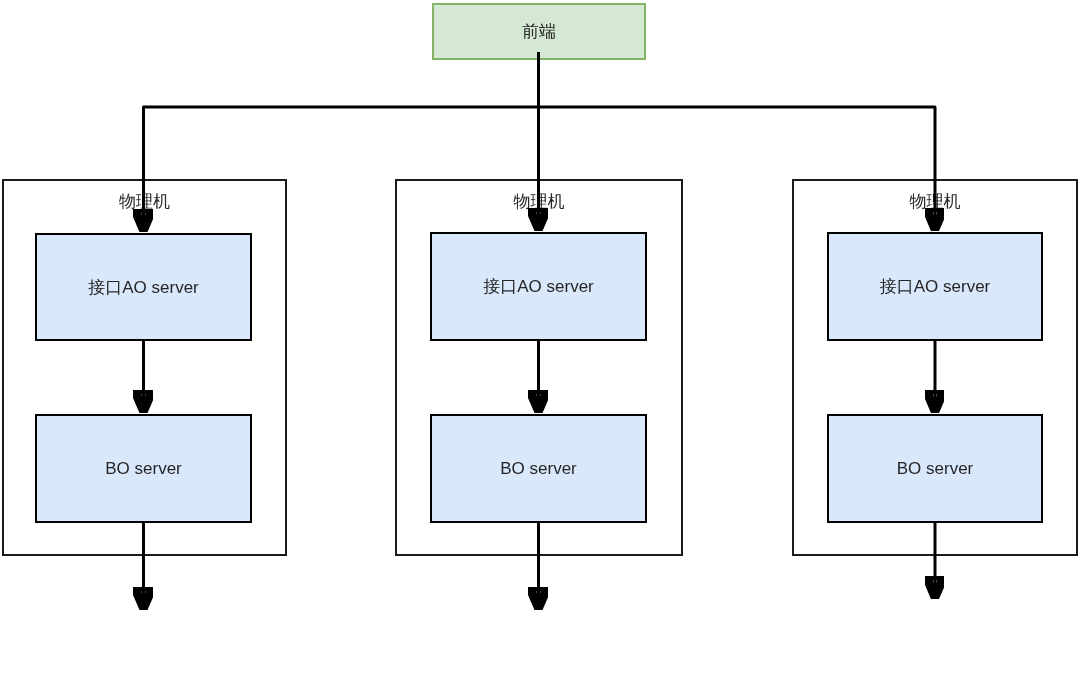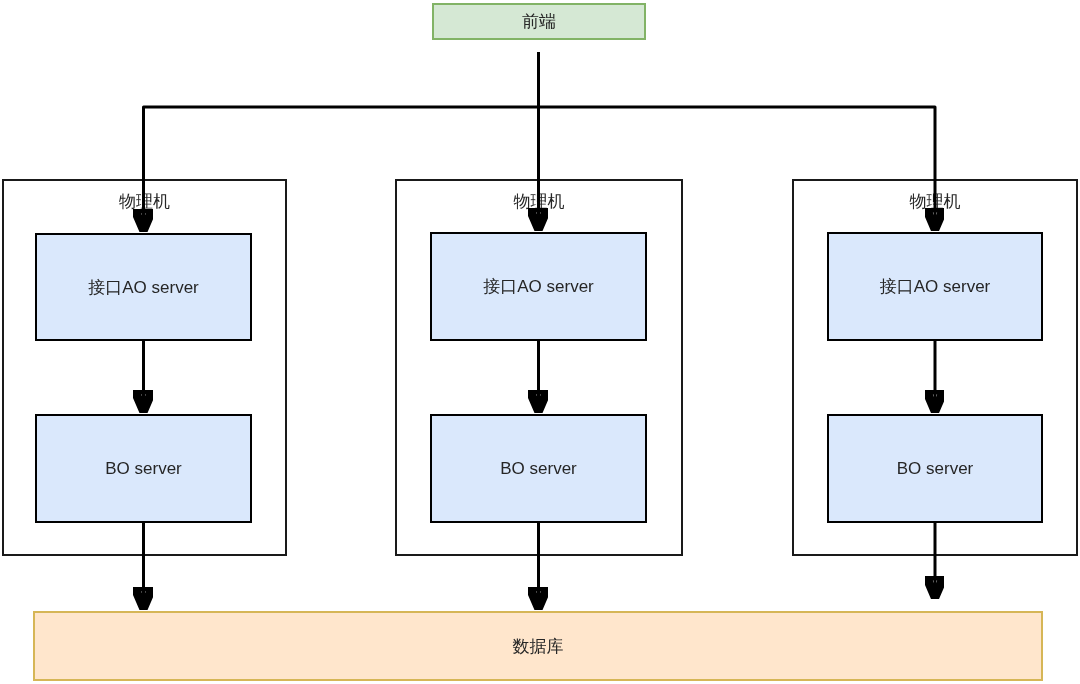--- a/index.html
+++ b/index.html
@@ -19,21 +19,21 @@
     position: absolute;
     box-sizing: border-box;
     display: flex;
     align-items: center;
     justify-content: center;
     font-size: 17px;
     color: #262626;
     text-align: center;
   }
   .frontend-node {
-    left: 432px; top: 3px; width: 214px; height: 37px;
+    left: 432px; top: 3px; width: 214px; height: 57px;
     background: #d5e8d4;
     border: 2px solid #82b366;
     z-index: 2;
   }
   .machine-container {
     position: absolute;
     box-sizing: border-box;
     top: 179px;
     height: 377px;
     background: #ffffff;
@@ -115,23 +115,20 @@
   <div class="machine-container" id="machine-3">
     <div class="container-label">物理机</div>
   </div>
   <div class="node server-node" id="ao-3">
     <span>接口AO server</span>
   </div>
   <div class="node server-node" id="bo-3">
     <span>BO server</span>
   </div>
 
-  <div class="node database-node">
-    <span>数据库</span>
-  </div>
 
   <svg id="edges" viewBox="0 0 1080 684" xmlns="http://www.w3.org/2000/svg">
     <defs>
       <marker id="arrowhead" markerWidth="7.5" markerHeight="6.5" refX="6" refY="3" orient="auto" markerUnits="strokeWidth">
         <path d="M0,0 L7,3 L0,6 Z" fill="#000000" stroke="none"></path>
       </marker>
     </defs>
     <path d="M538.5,52 L538.5,226" marker-end="url(#arrowhead)"></path>
     <path d="M538.5,52 L538.5,107 L143.5,107 L143.5,227" marker-end="url(#arrowhead)"></path>
     <path d="M538.5,52 L538.5,107 L935,107 L935,226" marker-end="url(#arrowhead)"></path>

